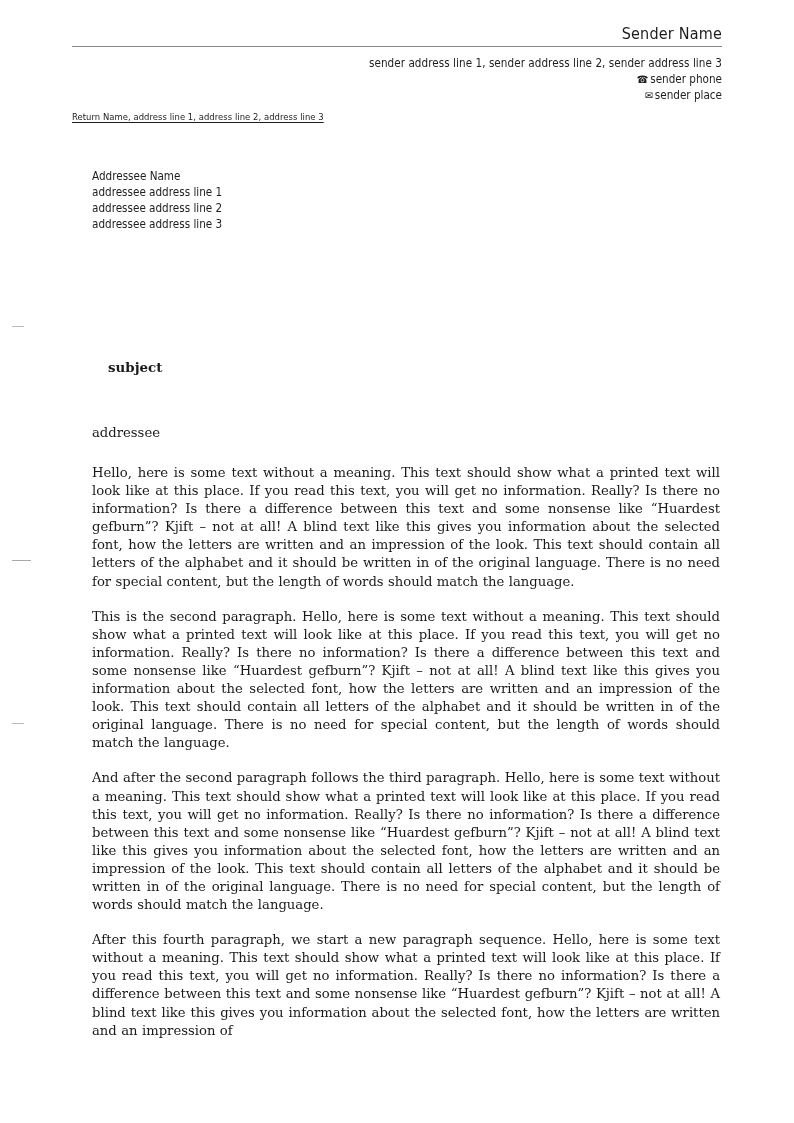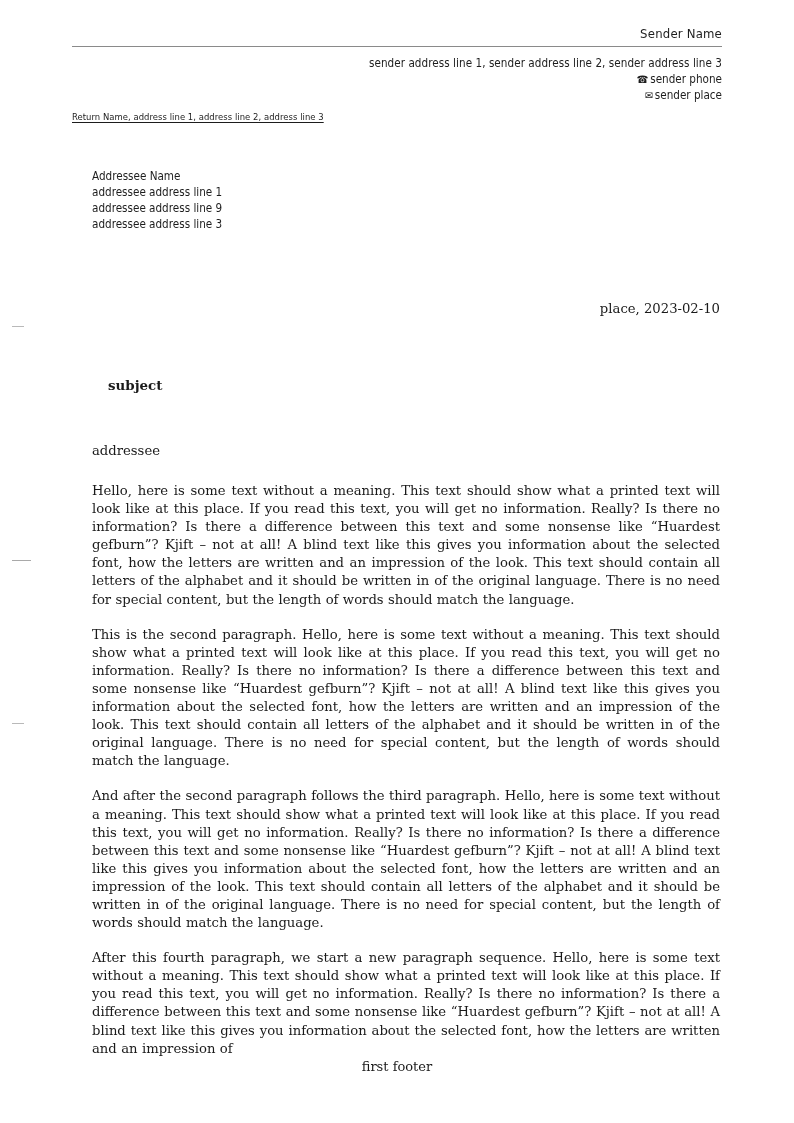--- a/index.html
+++ b/index.html
@@ -23,21 +23,21 @@
     position: absolute;
     left: 72px;
     top: 26px;
     width: 650px;
     text-align: right;
     font-family: "DejaVu Sans Condensed", "DejaVu Sans", "Liberation Sans", sans-serif;
     font-stretch: condensed;
     color: #1d1d1d;
   }
   .sender-name {
-    font-size: 13px;
+    font-size: 16px;
     line-height: 16px;
     letter-spacing: 0.2px;
     white-space: nowrap;
   }
   .head-rule {
     margin-top: 4px;
     border: 0;
     border-top: 1.1px solid #8a8a8a;
     height: 0;
     width: 100%;
@@ -169,38 +169,36 @@
 
 
     <div class="sender-line"><span class="gl">✉</span><span>sender place</span></div>
   </div>
 
   <div class="return-address">Return Name, address line 1, address line 2, address line 3</div>
 
   <div class="addressee">
     <div>Addressee Name</div>
     <div>addressee address line 1</div>
-    <div>addressee address line 9</div>
+    <div>addressee address line 2</div>
     <div>addressee address line 3</div>
   </div>
 
   <div class="fold-mark fold-1"></div>
   <div class="fold-mark fold-2"></div>
   <div class="fold-mark fold-3"></div>
 
   <div class="body-area">
-    <p class="place-date">place, 2023-02-10</p>
 
     <p class="subject">subject</p>
 
     <p class="salutation">addressee</p>
 
     <div>
       <p class="para" style="padding-top:22px;">Hello, here is some text without a meaning. This text should show what a printed text will look like at this place. If you read this text, you will get no information. Really? Is there no information? Is there a difference between this text and some nonsense like “Huardest gefburn”? Kjift – not at all! A blind text like this gives you information about the selected font, how the letters are written and an impression of the look. This text should contain all letters of the alphabet and it should be written in of the original language. There is no need for special content, but the length of words should match the language.</p>
       <p class="para">This is the second paragraph. Hello, here is some text without a meaning. This text should show what a printed text will look like at this place. If you read this text, you will get no information. Really? Is there no information? Is there a difference between this text and some nonsense like “Huardest gefburn”? Kjift – not at all! A blind text like this gives you information about the selected font, how the letters are written and an impression of the look. This text should contain all letters of the alphabet and it should be written in of the original language. There is no need for special content, but the length of words should match the language.</p>
       <p class="para">And after the second paragraph follows the third paragraph. Hello, here is some text without a meaning. This text should show what a printed text will look like at this place. If you read this text, you will get no information. Really? Is there no information? Is there a difference between this text and some nonsense like “Huardest gefburn”? Kjift – not at all! A blind text like this gives you information about the selected font, how the letters are written and an impression of the look. This text should contain all letters of the alphabet and it should be written in of the original language. There is no need for special content, but the length of words should match the language.</p>
       <p class="para">After this fourth paragraph, we start a new paragraph sequence. Hello, here is some text without a meaning. This text should show what a printed text will look like at this place. If you read this text, you will get no information. Really? Is there no information? Is there a difference between this text and some nonsense like “Huardest gefburn”? Kjift – not at all! A blind text like this gives you information about the selected font, how the letters are written and an impression of</p>
     </div>
   </div>
 
-  <div class="footer">first footer</div>
 
 </div>
 
 </body></html>

